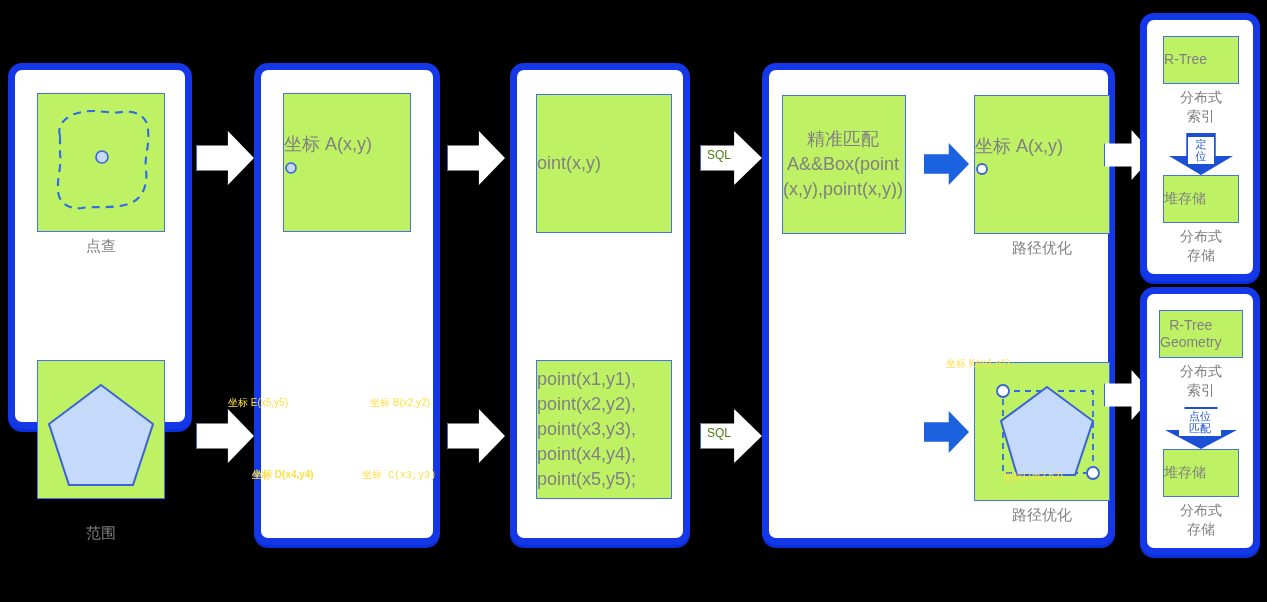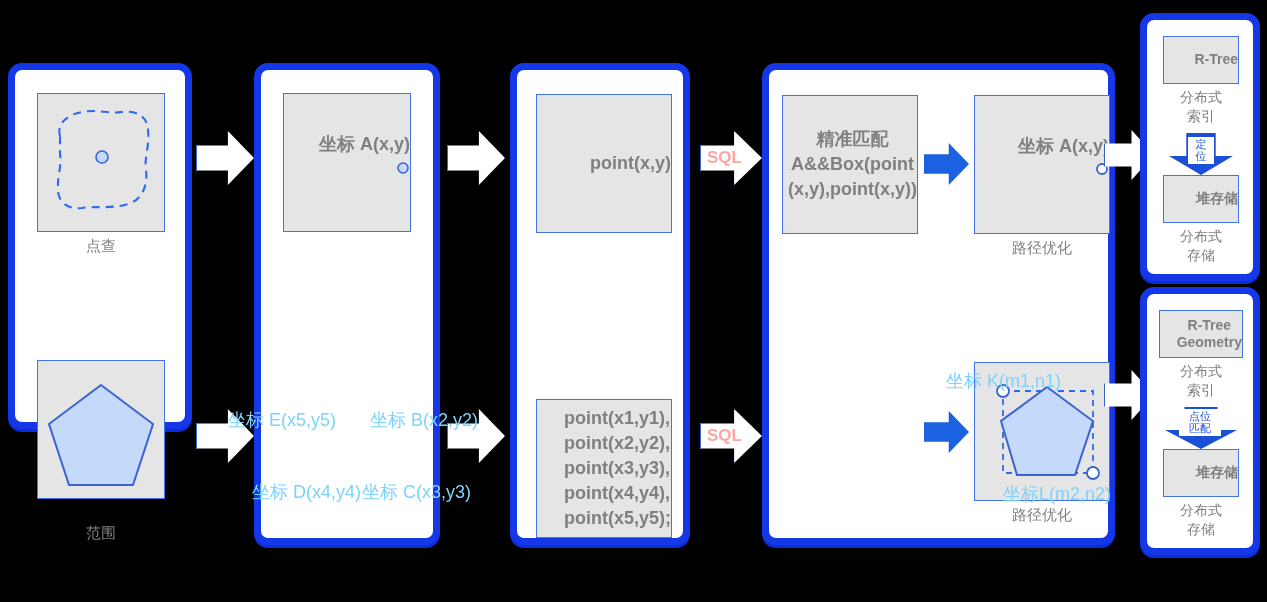--- a/index.html
+++ b/index.html
@@ -18,27 +18,26 @@
     position:absolute;
     background:#ffffff;
     border:7px solid #1437e8;
     border-radius:14px;
     box-shadow:0 3px 0 0 #0a2fd8;
   }
 
   
   .gbox{
     position:absolute;
-    background:#e5e5e5;
+    background:#bef264;
     border:1.5px solid #4472e8;
     display:flex;
     flex-direction:column;
-    align-items:flex-end;
+    align-items:flex-start;
     justify-content:flex-start;
-    font-weight:bold;
   }
   .gbox.center{ justify-content:center; }
 
   .caption{
     position:absolute;
     color:#808080;
     font-size:15px;
     text-align:center;
     white-space:pre;
     line-height:1.35;
@@ -55,24 +54,23 @@
   
   .warrow{
     position:absolute;
     background:#ffffff;
     border:1.5px solid #3a63d6;
     clip-path:polygon(0% 27%, 55% 27%, 55% 0%, 100% 50%, 55% 100%, 55% 73%, 0% 73%);
     -webkit-clip-path:polygon(0% 27%, 55% 27%, 55% 0%, 100% 50%, 55% 100%, 55% 73%, 0% 73%);
   }
   .warrow-label{
     position:absolute;
-    color:#fca5a5;
-    font-size:17px;
+    color:#4d7c0f;
+    font-size:12px;
     z-index:6;
-    font-weight:bold;
   }
   
   .barrow{
     position:absolute;
     background:#1a62e0;
     clip-path:polygon(0% 27%, 55% 27%, 55% 0%, 100% 50%, 55% 100%, 55% 73%, 0% 73%);
     -webkit-clip-path:polygon(0% 27%, 55% 27%, 55% 0%, 100% 50%, 55% 100%, 55% 73%, 0% 73%);
   }
   
   .darrow{
@@ -90,25 +88,24 @@
     text-align:center;
     white-space:pre-line;
     padding:1px 3px;
     z-index:7;
     border:0;
   }
 
   
   .coordlbl{
     position:absolute;
-    color:#7dd3fc;
-    font-size:18px;
+    color:#fde047;
+    font-size:10px;
     white-space:nowrap;
     z-index:5;
-    margin-top:12px;
   }
 
   svg{ display:block; }
 </style>
 </head>
 <body>
 
 <div class="stage">
 
   <div class="panel" style="left:8px; top:63px; width:184px; height:366px;">
@@ -140,50 +137,50 @@
       <div class="boxtext" style="margin-top:38px;">坐标 A(x,y)</div>
       <svg width="14" height="14" viewBox="0 0 14 14" style="margin-top:4px;">
         <circle cx="7" cy="7" r="5" fill="#c5d9fb" stroke="#3a63d6" stroke-width="1.6"></circle>
       </svg>
     </div>
 
   </div>
 
   <div class="coordlbl" style="left:228px; top:396px;">坐标 E(x5,y5)</div>
   <div class="coordlbl" style="left:370px; top:396px;">坐标 B(x2,y2)</div>
-  <div class="coordlbl" style="left:252px; top:468px;">坐标 D(x4,y4)</div>
-  <div class="coordlbl" style="left:362px; top:468px;">坐标 C(x3,y3)</div>
+  <div class="coordlbl" style="left:252px; top:468px;font-weight:bold;">坐标 D(x4,y4)</div>
+  <div class="coordlbl" style="left:362px; top:468px;font-family:Liberation Mono, monospace;">坐标 C(x3,y3)</div>
 
   <div class="warrow" style="left:447px; top:131px; width:58px; height:54px;"></div>
   <div class="warrow" style="left:447px; top:409px; width:58px; height:54px;"></div>
 
   <div class="panel" style="left:510px; top:63px; width:180px; height:482px;">
 
     <div class="gbox center" style="left:19px; top:24px; width:136px; height:139px;">
-      <div class="boxtext">point(x,y)</div>
-    </div>
-
-    <div class="gbox center" style="left:19px; top:290px; width:136px; height:139px;margin-top:39px;">
+      <div class="boxtext">oint(x,y)</div>
+    </div>
+
+    <div class="gbox center" style="left:19px; top:290px; width:136px; height:139px;">
       <div class="boxtext mono-left">point(x1,y1),
 point(x2,y2),
 point(x3,y3),
 point(x4,y4),
 point(x5,y5);</div>
     </div>
   </div>
 
   <div class="warrow" style="left:700px; top:131px; width:62px; height:54px;"></div>
   <div class="warrow-label" style="left:707px; top:148px;">SQL</div>
 
   <div class="warrow" style="left:700px; top:409px; width:62px; height:54px;"></div>
   <div class="warrow-label" style="left:707px; top:426px;">SQL</div>
 
   <div class="panel" style="left:762px; top:63px; width:353px; height:482px;">
 
-    <div class="gbox center" style="left:13px; top:25px; width:136px; height:139px;">
+    <div class="gbox center" style="left:13px; top:25px; width:124px; height:139px;">
       <div class="boxtext">精准匹配
 A&amp;&amp;Box(point
 (x,y),point(x,y))</div>
     </div>
 
     <div class="barrow" style="left:155px; top:73px; width:45px; height:42px;"></div>
 
     <div class="gbox" style="left:205px; top:25px; width:136px; height:139px;">
       <div class="boxtext" style="margin-top:38px;">坐标 A(x,y)</div>
       <svg width="14" height="14" viewBox="0 0 14 14" style="margin-top:3px;">

